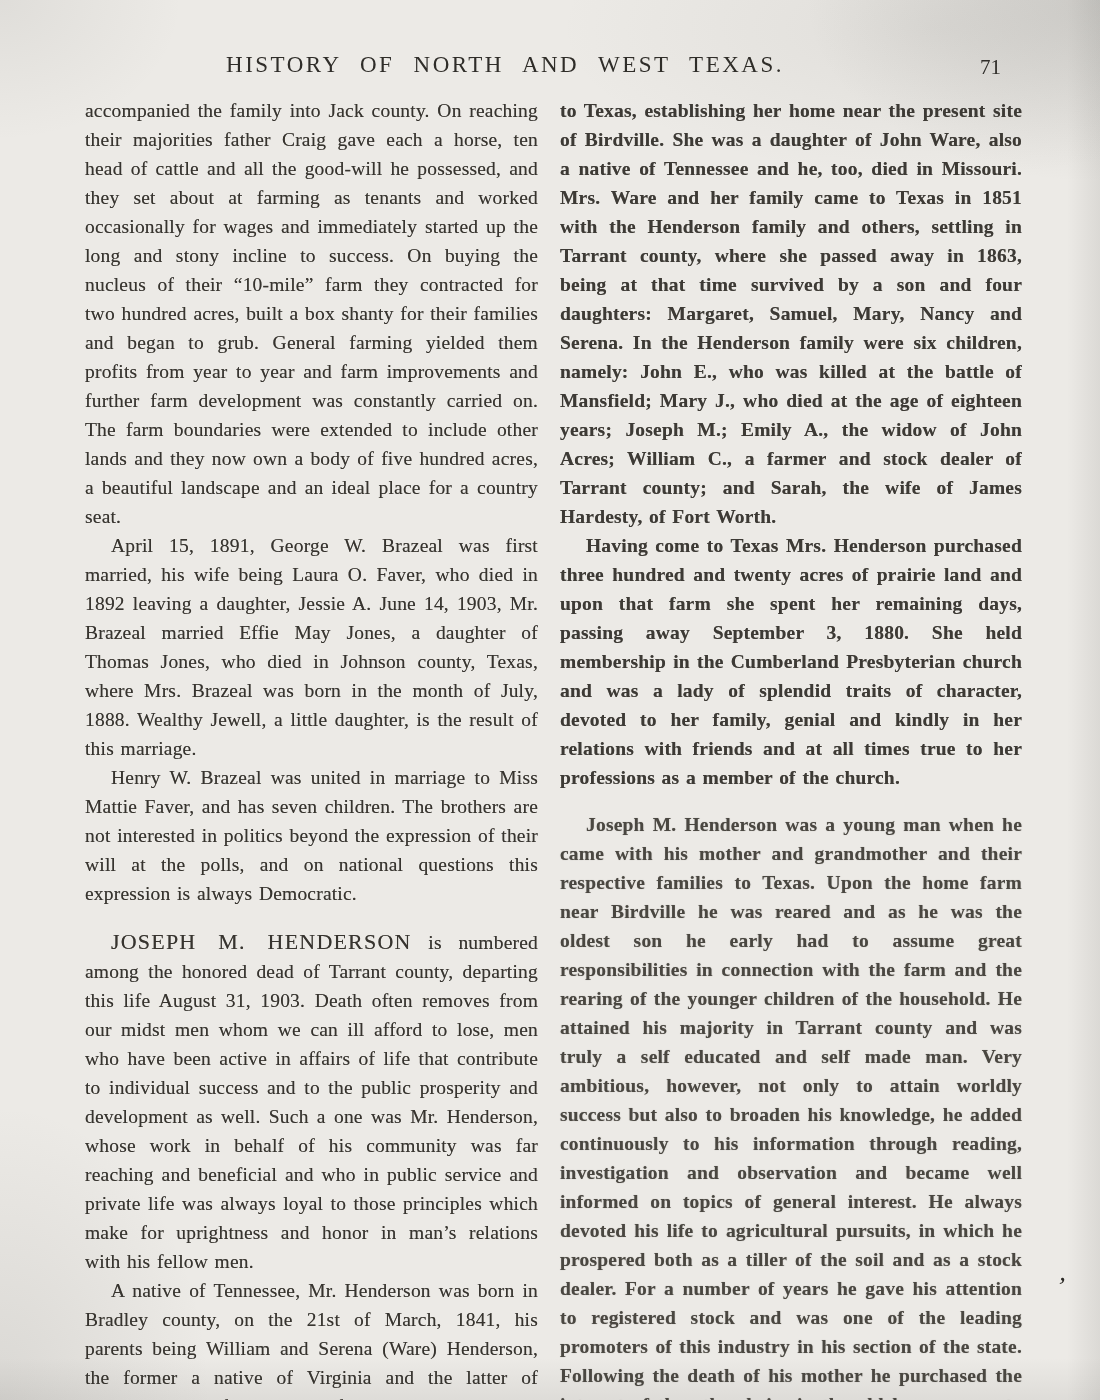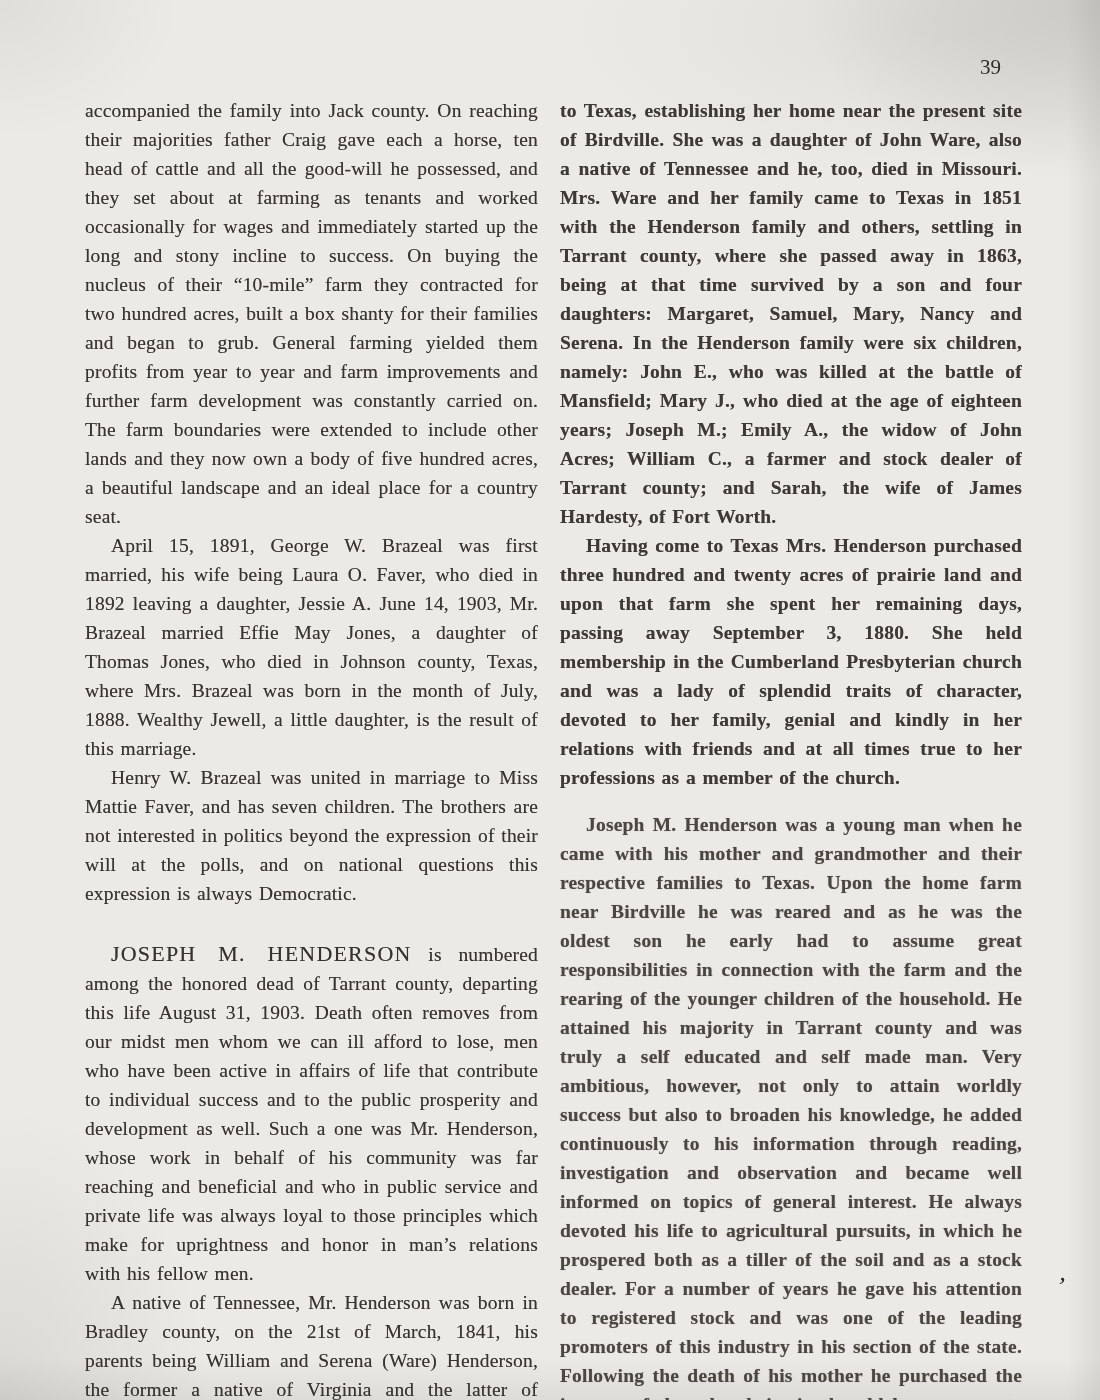--- a/index.html
+++ b/index.html
@@ -38,37 +38,38 @@
     text-align:justify;
     font-size:19.5px; line-height:29px;
     letter-spacing:0.2px; word-spacing:1.5px;
     color:#37342f;
     text-shadow:0 0 0.5px rgba(55,52,47,0.55);
   }
   .col-left{ left:85px;  width:453px; }
   .col-right{ left:560px; width:462px; color:#3d3a35;font-weight:bold; }
   .para{ margin:0; }
   .indent{ text-indent:26px; }
-  .section-start{ margin-top:31px; }
+  .section-start{ margin-top:19px; }
   .lead{
     font-size:22px; letter-spacing:1.2px; word-spacing:5px;
   }
   .faded{ color:#4a4741; text-shadow:0 0 0.8px rgba(74,71,65,0.5);margin-top:18px; }
   .ink-mark{
     position:absolute; left:1057px; top:1272px;
     font-size:26px; color:#2a2824; transform:rotate(8deg);
   }
 </style>
 </head>
 <body>
 
 <div class="scan">
 
+  <div class="header-title">HISTORY  OF  NORTH  AND  WEST  TEXAS.</div>
 
-  <div class="page-number">39</div>
+  <div class="page-number">71</div>
 
   <div class="col col-left">
     <p class="para"><span>accompanied the family into Jack county. On reaching their majorities father Craig gave each a horse, ten head of cattle and all the good-will he possessed, and they set about at farming as tenants and worked occasionally for wages and immediately started up the long and stony incline to success. On buying the nucleus of their “10-mile” farm they contracted for two hundred acres, built a box shanty for their families and began to grub. General farming yielded them profits from year to year and farm improvements and further farm development was constantly carried on. The farm boundaries were extended to include other lands and they now own a body of five hundred acres, a beautiful landscape and an ideal place for a country seat.</span></p>
     <p class="para indent"><span>April 15, 1891, George W. Brazeal was first married, his wife being Laura O. Faver, who died in 1892 leaving a daughter, Jessie A. June 14, 1903, Mr. Brazeal married Effie May Jones, a daughter of Thomas Jones, who died in Johnson county, Texas, where Mrs. Brazeal was born in the month of July, 1888. Wealthy Jewell, a little daughter, is the result of this marriage.</span></p>
     <p class="para indent"><span>Henry W. Brazeal was united in marriage to Miss Mattie Faver, and has seven children. The brothers are not interested in politics beyond the expression of their will at the polls, and on national questions this expression is always Democratic.</span></p>
     <p class="para indent section-start"><span class="lead">JOSEPH  M.  HENDERSON</span><span> is numbered among the honored dead of Tarrant county, departing this life August 31, 1903. Death often removes from our midst men whom we can ill afford to lose, men who have been active in affairs of life that contribute to individual success and to the public prosperity and development as well. Such a one was Mr. Henderson, whose work in behalf of his community was far reaching and beneficial and who in public service and private life was always loyal to those principles which make for uprightness and honor in man’s relations with his fellow men.</span></p>
     <p class="para indent"><span>A native of Tennessee, Mr. Henderson was born in Bradley county, on the 21st of March, 1841, his parents being William and Serena (Ware) Henderson, the former a native of Virginia and the latter of Tennessee. The father was a farmer and slave owner and about 1845 went with his family to Missouri, establishing his home in Cooper county. He was not long permitted to enjoy his new home, however, for he passed away there on the 8th of August, 1846. His widow afterward married again and her second husband died while en route to California in 1849. In 1851 she came with her children</span></p>
   </div>
 
   <div class="col col-right">

